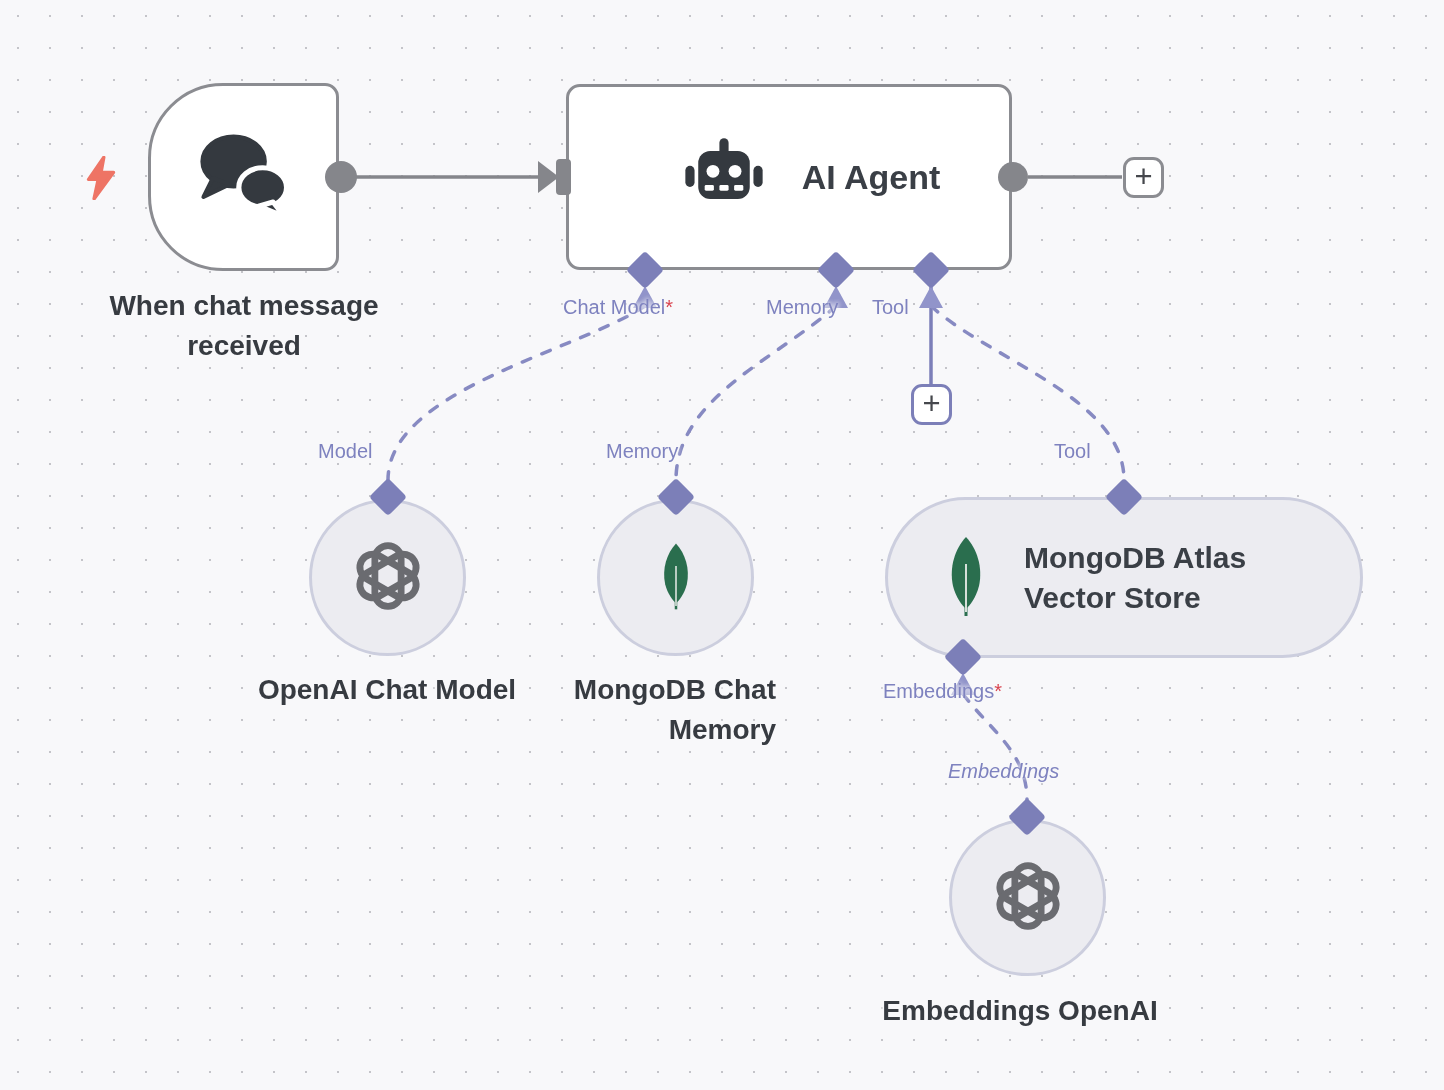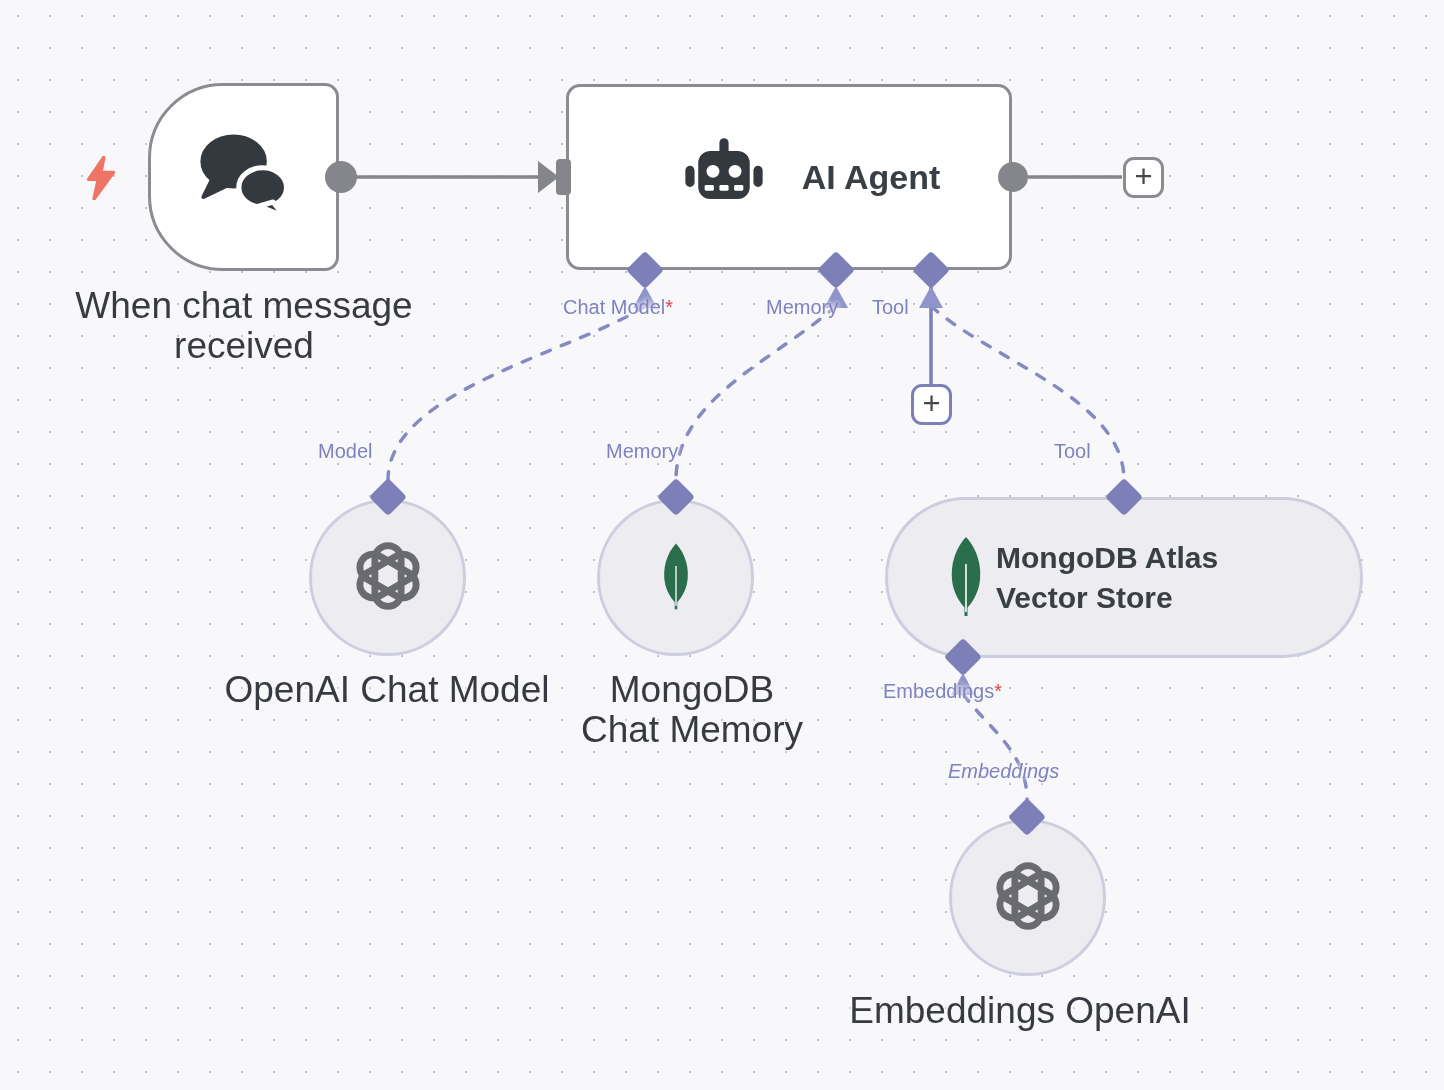--- a/index.html
+++ b/index.html
@@ -20,39 +20,39 @@
   .agent-node{left:566px;top:84px;width:446px;height:186px;border-radius:14px;
               justify-content:center;padding-left:40px;gap:32px;}
   .agent-title{font-size:34px;font-weight:700;color:#3a3f46;}
   .subnode{position:absolute;background:#ececf1;border:3px solid #cccede;box-sizing:border-box;z-index:1;
            display:flex;align-items:center;justify-content:center;}
   .circle{width:157px;height:157px;border-radius:50%;}
   .sn-openai-model{left:309px;top:499px;}
   .sn-mongo-memory{left:597px;top:499px;}
   .sn-embeddings{left:949px;top:819px;}
   .pill{left:885px;top:497px;width:478px;height:161px;border-radius:82px;
-        justify-content:flex-start;padding-left:48px;}
+        justify-content:flex-start;padding-left:48px;gap:28px;}
   .pill-title{font-size:30px;font-weight:700;color:#3a3f46;line-height:40px;width:250px;}
   
   .plus-btn{position:absolute;width:41px;height:41px;border-radius:11px;background:#ffffff;
             box-sizing:border-box;z-index:4;display:flex;align-items:center;justify-content:center;
             font-size:31px;font-weight:400;color:#45474c;line-height:0;padding-bottom:2px;cursor:pointer;}
   .plus-gray{left:1123px;top:157px;border:3px solid #8b8c91;}
   .plus-purple{left:911px;top:384px;border:3px solid #7c7fb8;}
   
-  .node-label{position:absolute;z-index:3;font-size:37px;font-weight:400;color:#373b41;
+  .node-label{position:absolute;z-index:3;font-size:28px;font-weight:700;color:#373b41;
               text-align:center;line-height:40px;
               text-shadow:0 0 6px #f8f8fa,0 0 6px #f8f8fa;}
   .port-label{position:absolute;z-index:3;font-size:20px;font-weight:400;color:#7e82bf;
               text-align:left;white-space:nowrap;
               text-shadow:0 0 5px #f8f8fa,0 0 5px #f8f8fa;}
   .req{color:#d9444f;}
   .lbl-trigger{left:64px;top:286px;width:360px;}
   .lbl-openai-model{left:217px;top:670px;width:340px;text-align:center;}
-  .lbl-mongo-memory{left:572px;top:670px;width:240px;}
+  .lbl-mongo-memory{left:536px;top:670px;width:240px;text-align:right;}
   .lbl-embeddings-node{left:840px;top:991px;width:360px;}
   .pl-chat-model{left:563px;top:296px;width:160px;}
   .pl-memory-parent{left:766px;top:296px;width:140px;}
   .pl-tool-parent{left:872px;top:296px;width:140px;}
   .pl-model-sub{left:318px;top:440px;width:140px;}
   .pl-memory-sub{left:606px;top:440px;width:140px;}
   .pl-tool-sub{left:1054px;top:440px;width:140px;}
   .pl-embedding{left:883px;top:680px;width:160px;}
   .pl-embeddings-sub{left:948px;top:760px;width:160px;font-style:italic;}
   

